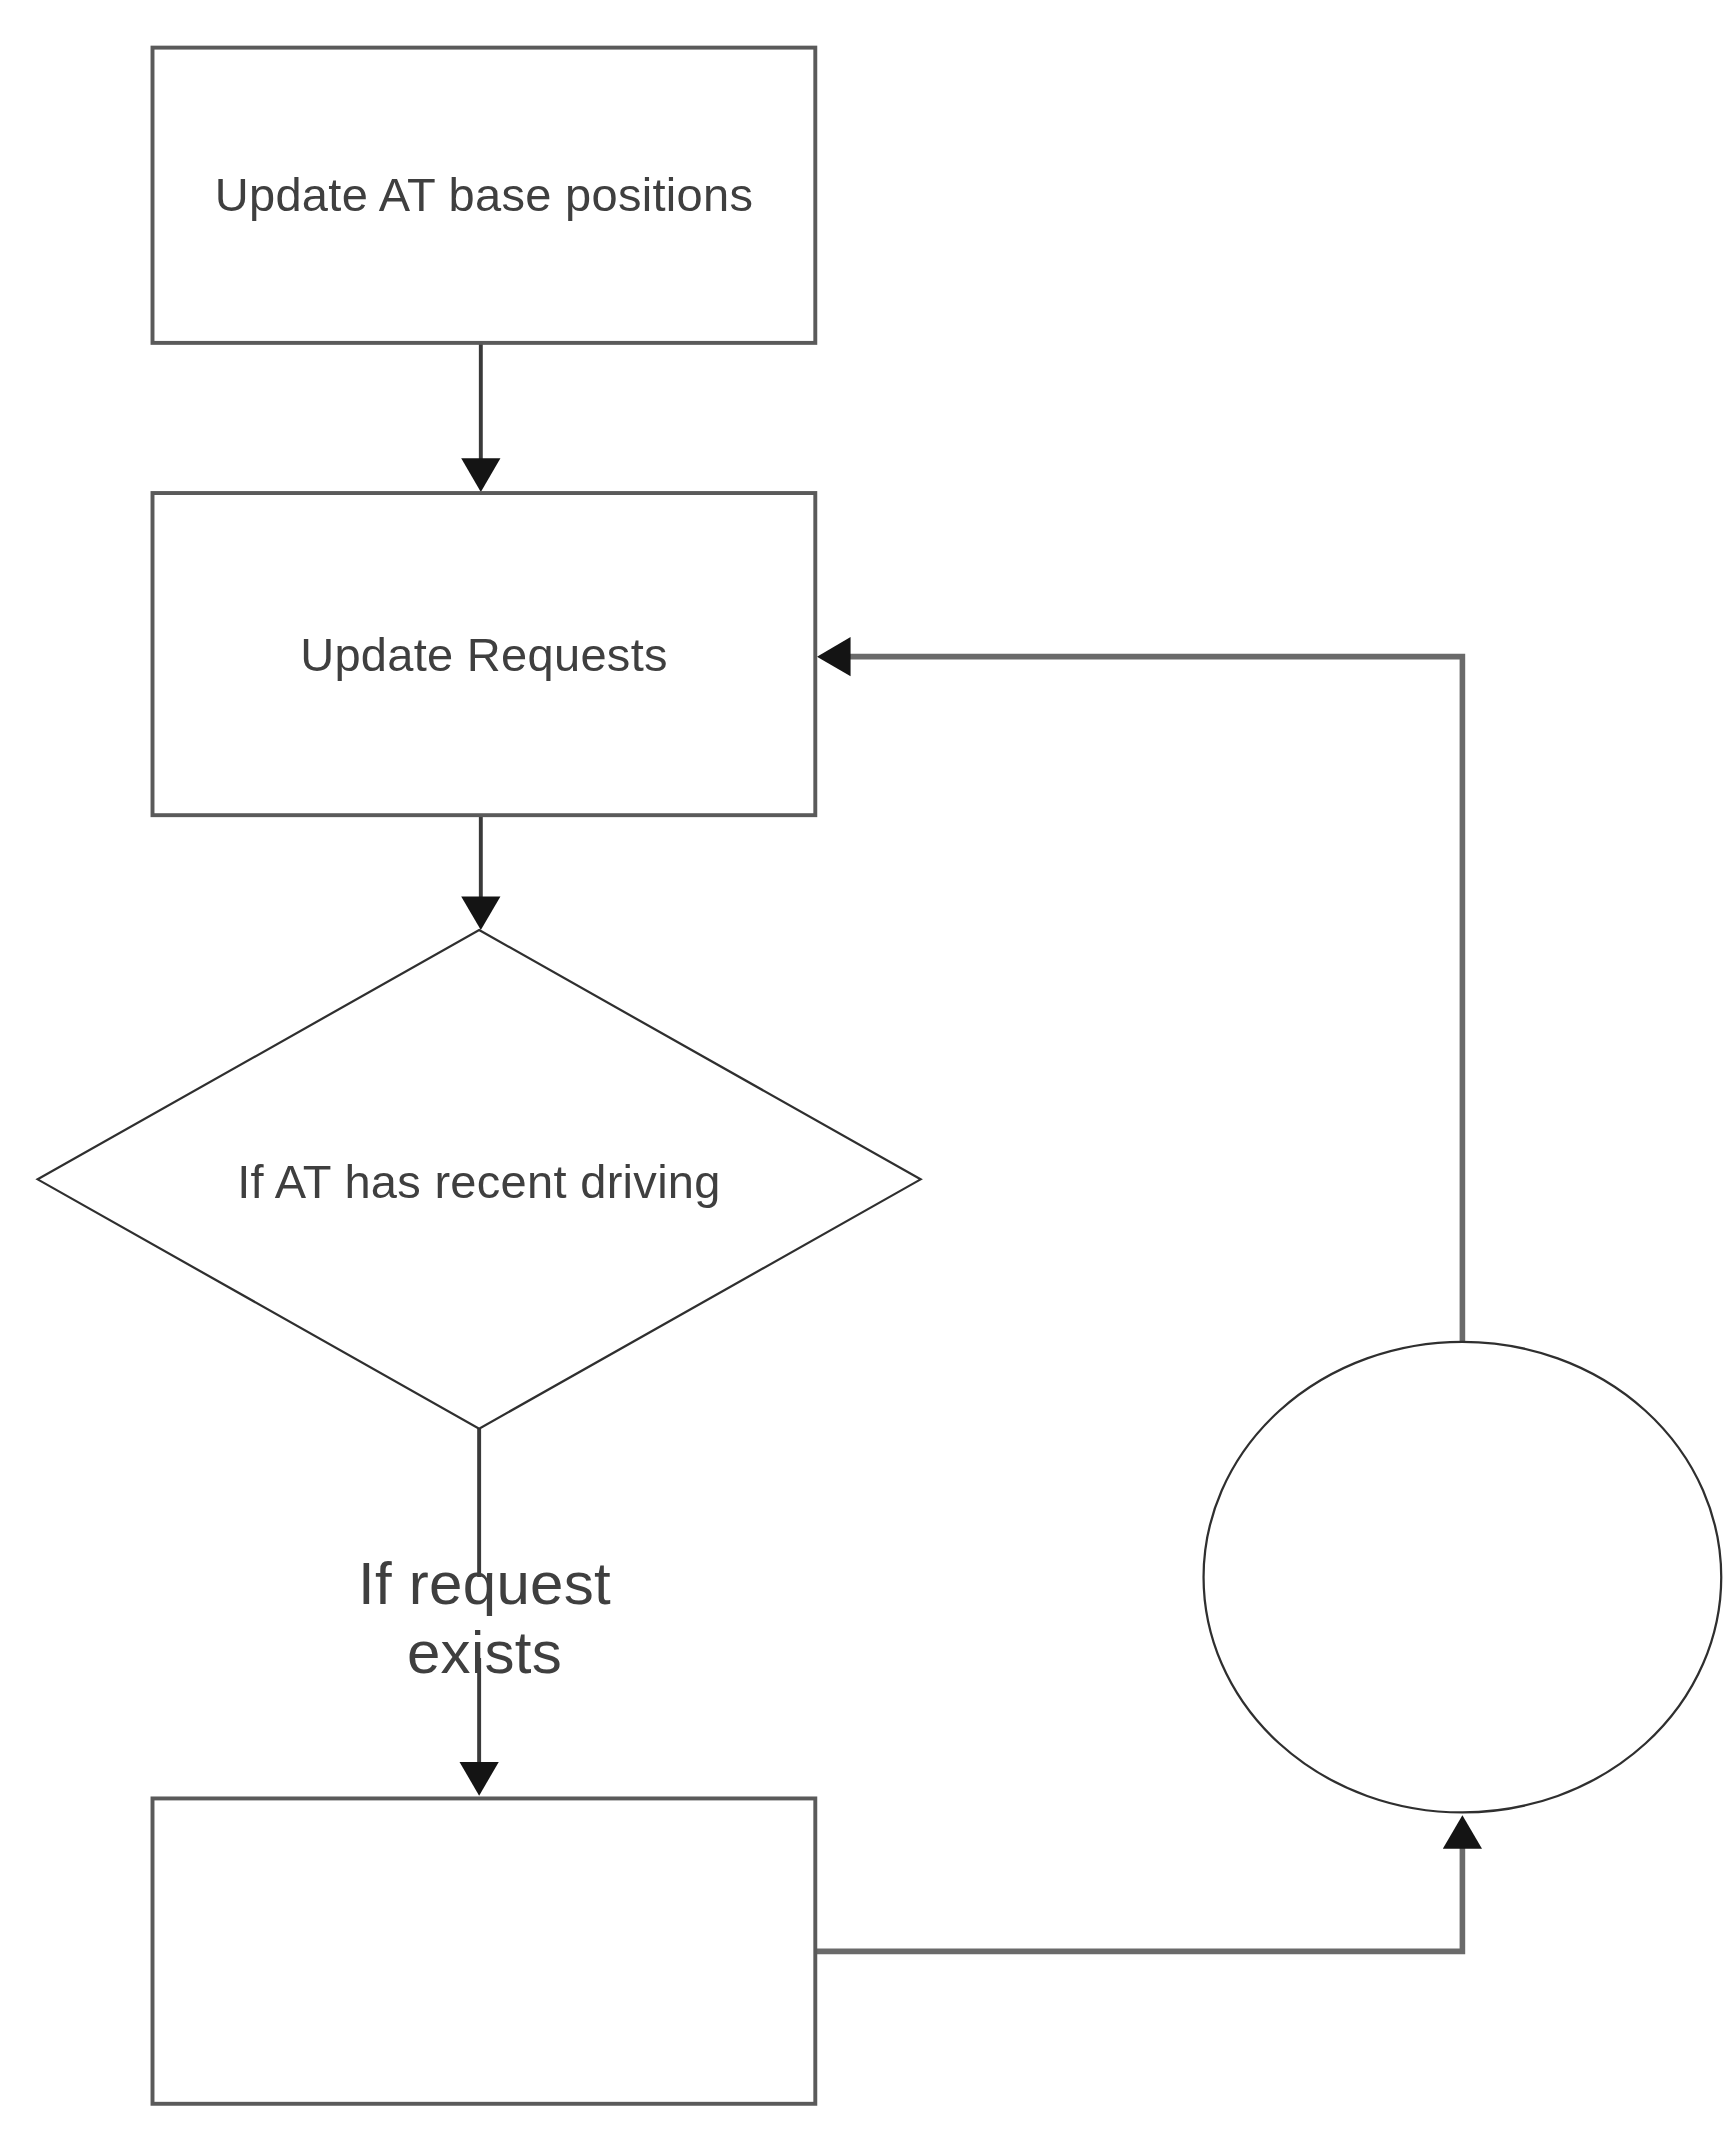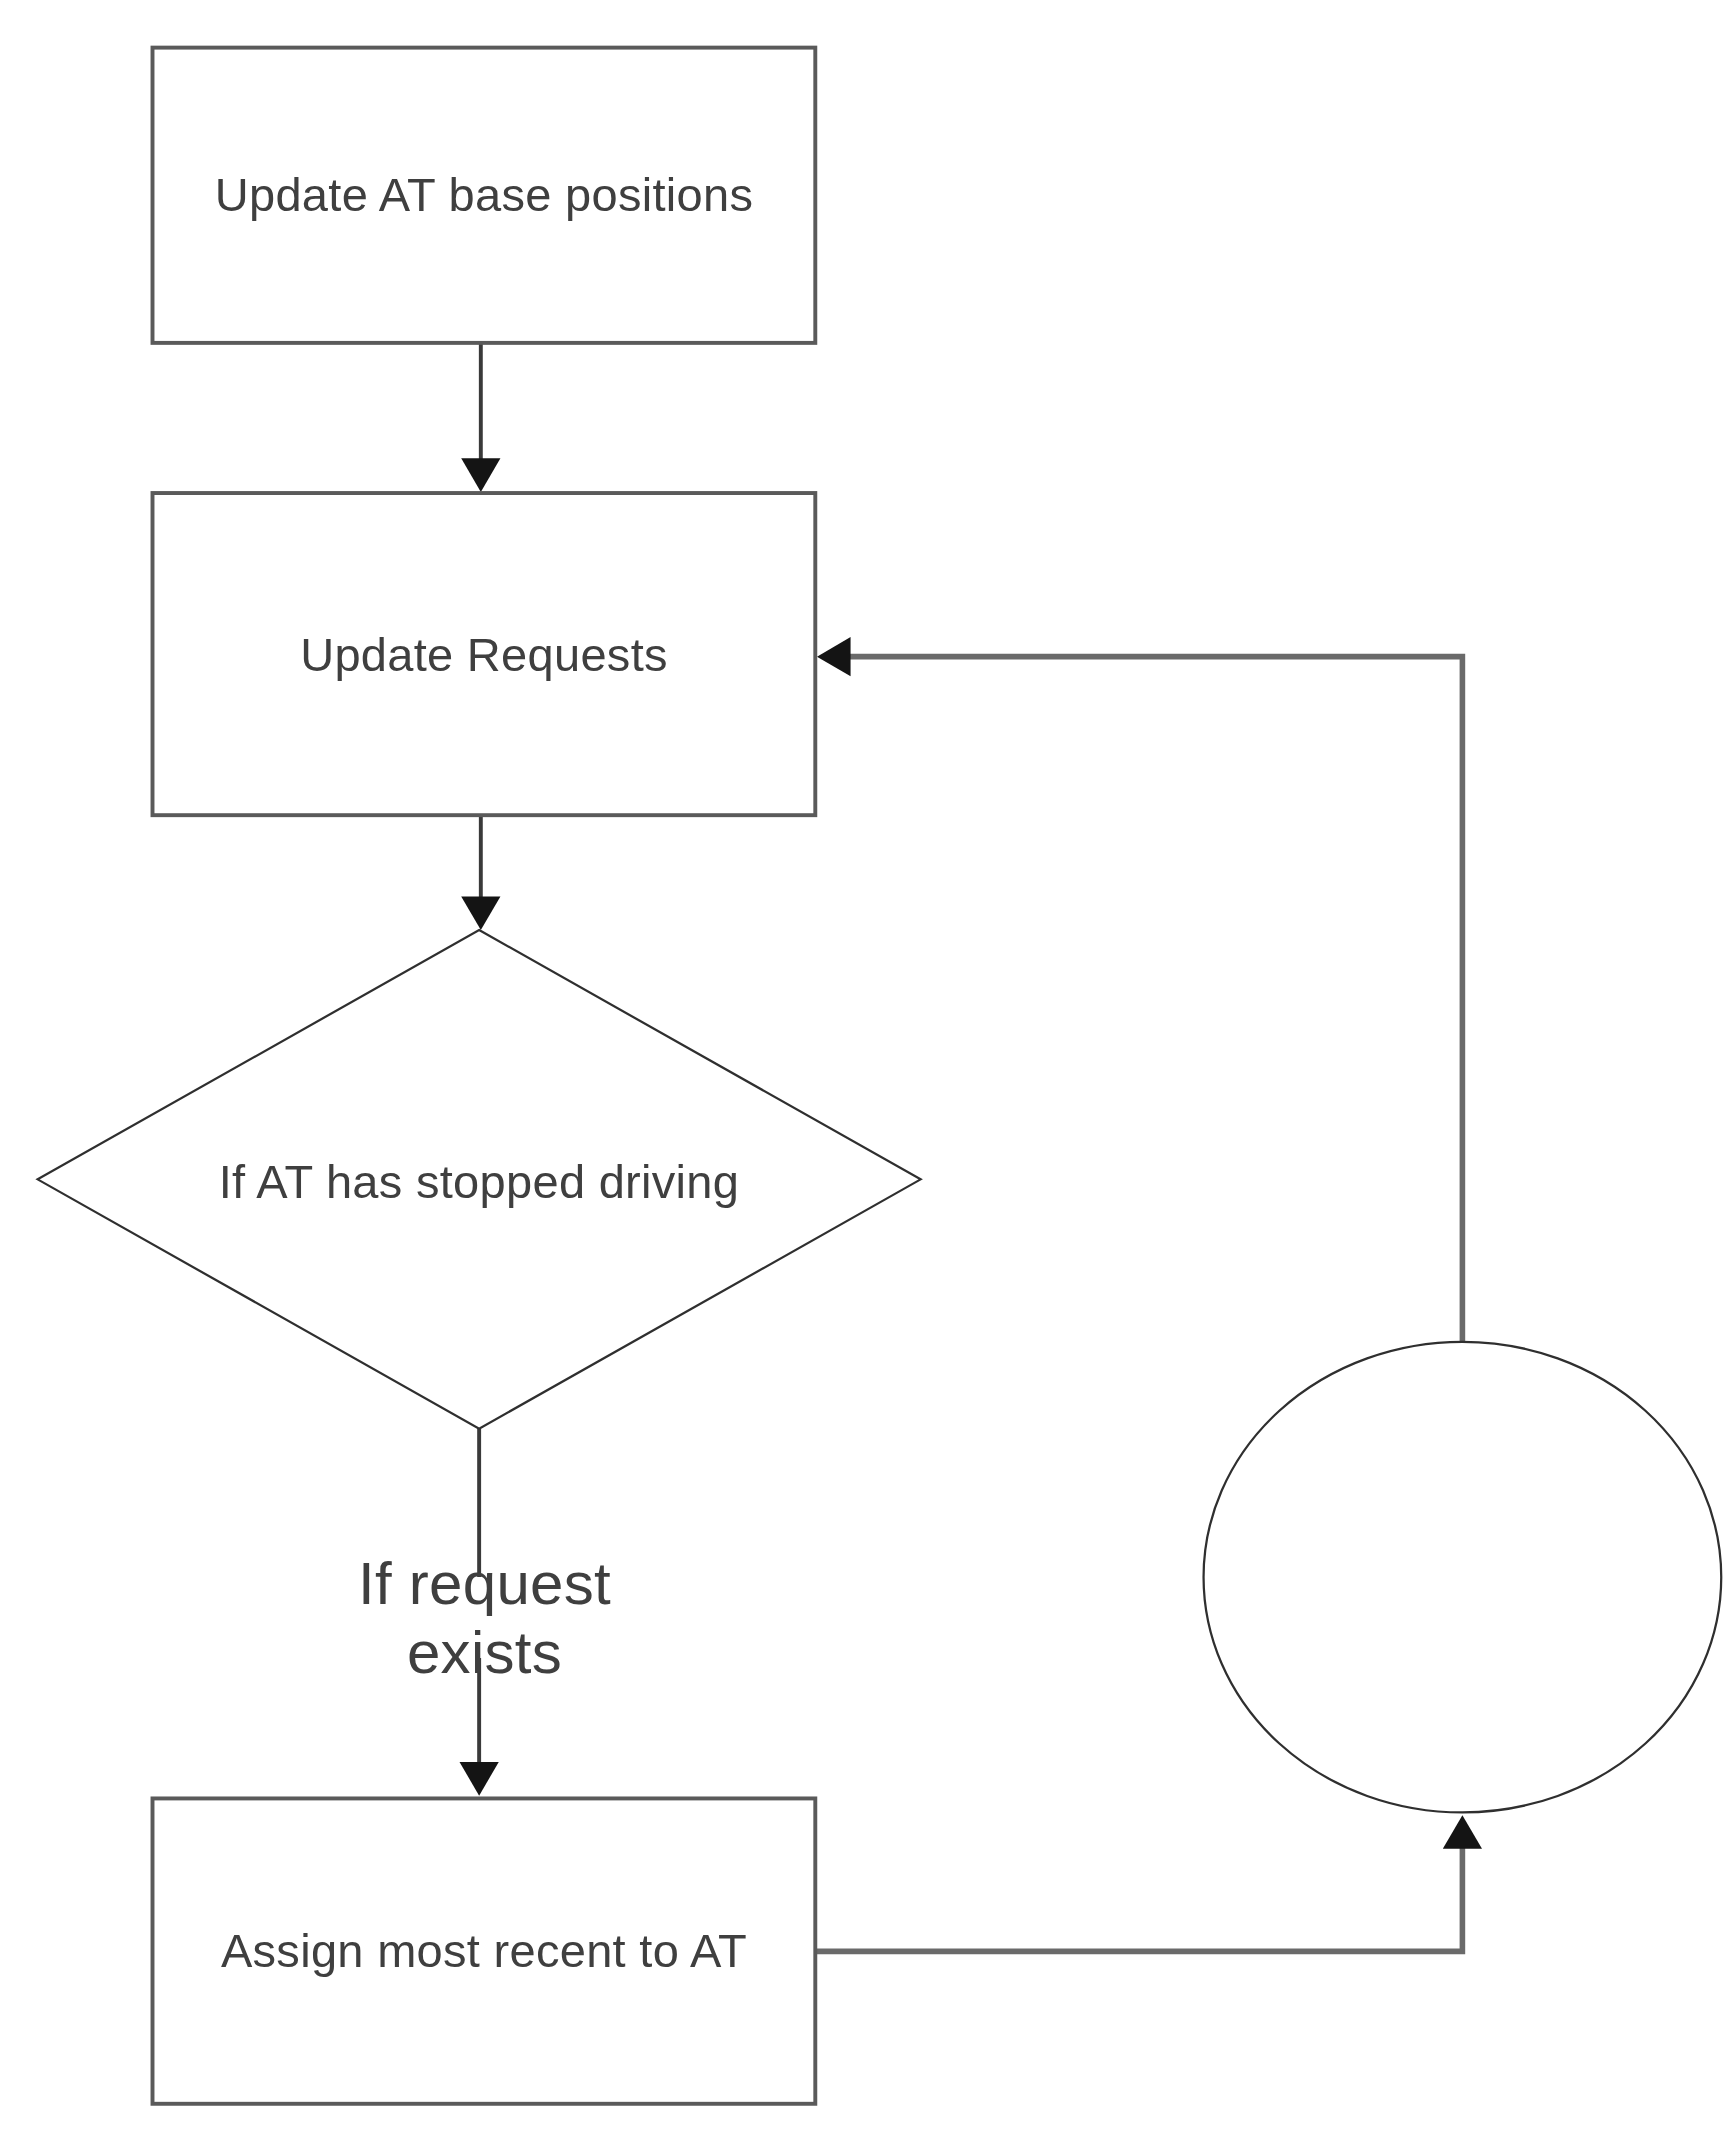--- a/index.html
+++ b/index.html
@@ -54,21 +54,20 @@
     <rect class="rect-node" x="272" y="880" width="1183" height="575"></rect>
     <polygon class="thin-node" points="855,1660 1643,2105 855,2550 67,2105"></polygon>
     <rect class="rect-node" x="272" y="3210" width="1183" height="545"></rect>
     <ellipse class="thin-node" cx="2610" cy="2815" rx="462" ry="420"></ellipse>
   </svg>
 
   <div class="node-label" style="left:164px; top:53px;  width:640px; height:284px;">Update AT base positions</div>
 
   <div class="node-label" style="left:164px; top:499px; width:640px; height:311px;">Update Requests</div>
 
-  <div class="node-label" style="left:140px; top:1095px; width:678px; height:174px;">If AT has stopped driving</div>
+  <div class="node-label" style="left:140px; top:1095px; width:678px; height:174px;">If AT has recent driving</div>
 
-  <div class="node-label" style="left:164px; top:1804px; width:640px; height:294px;">Assign most recent to AT</div>
 
 
   <div class="edge-label" style="left:291px; top:1577px; width:387px; height:81px;">If request exists</div>
 
 </div>
 
 
 </body></html>

